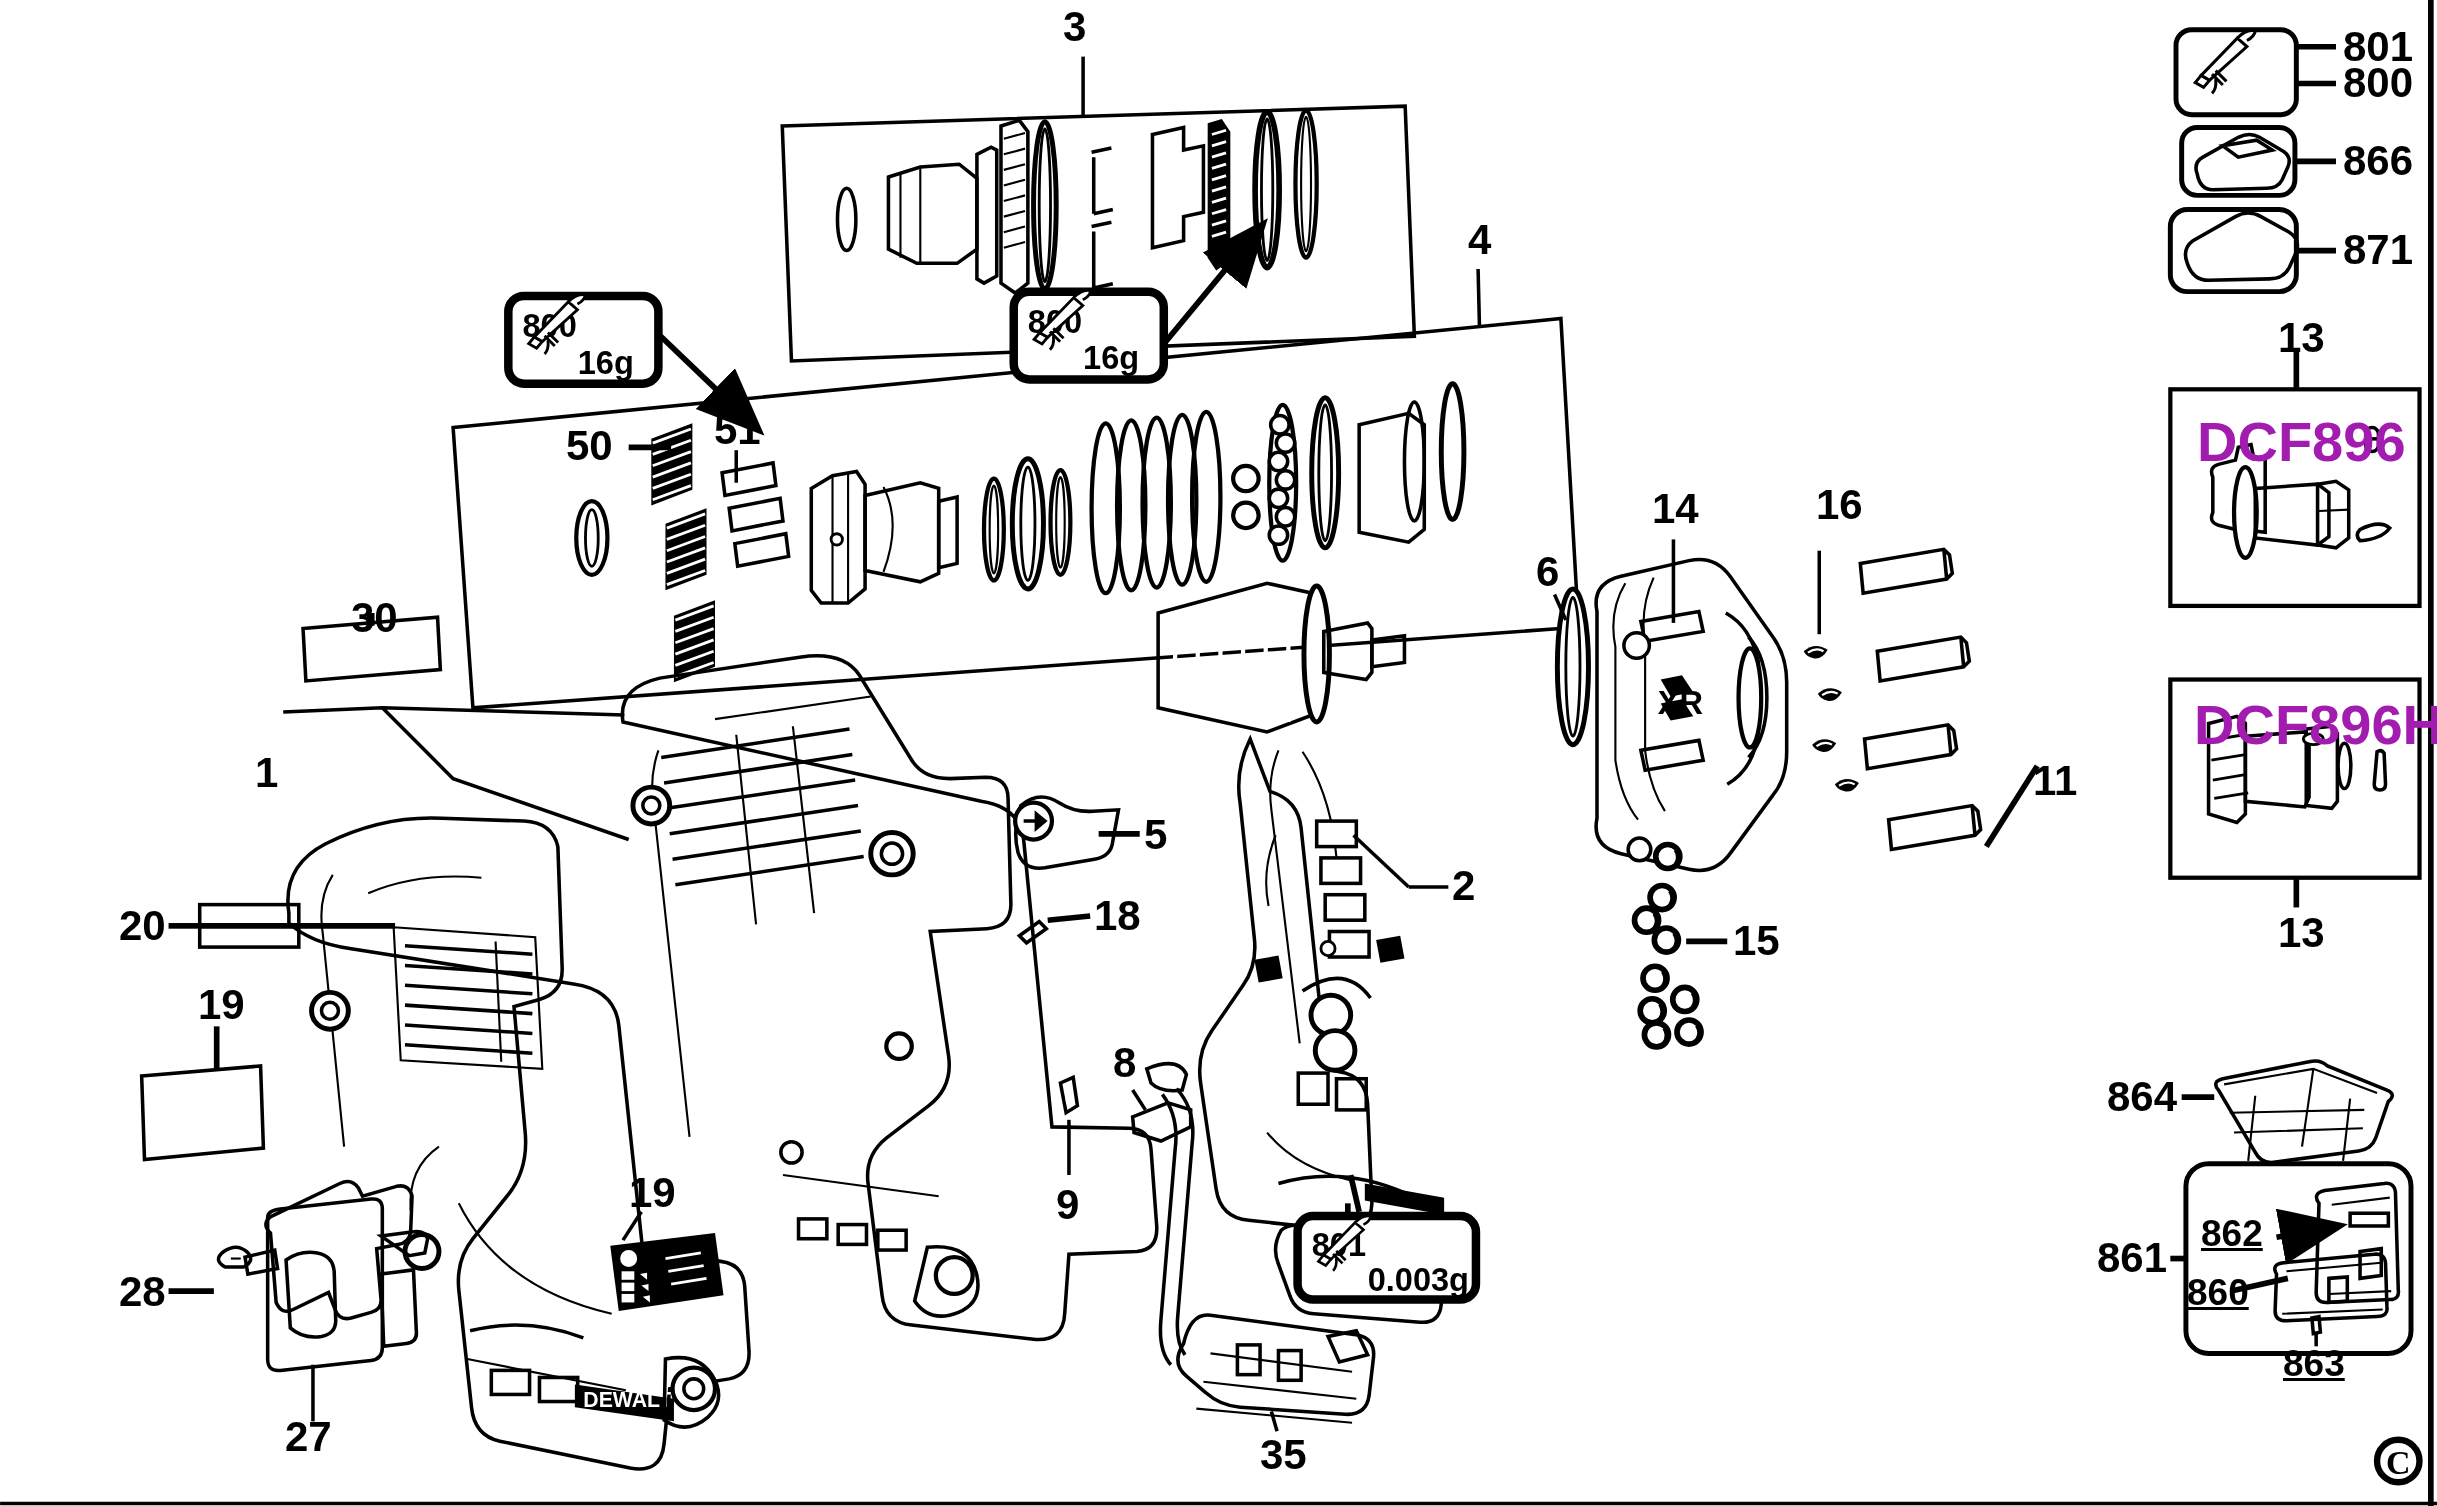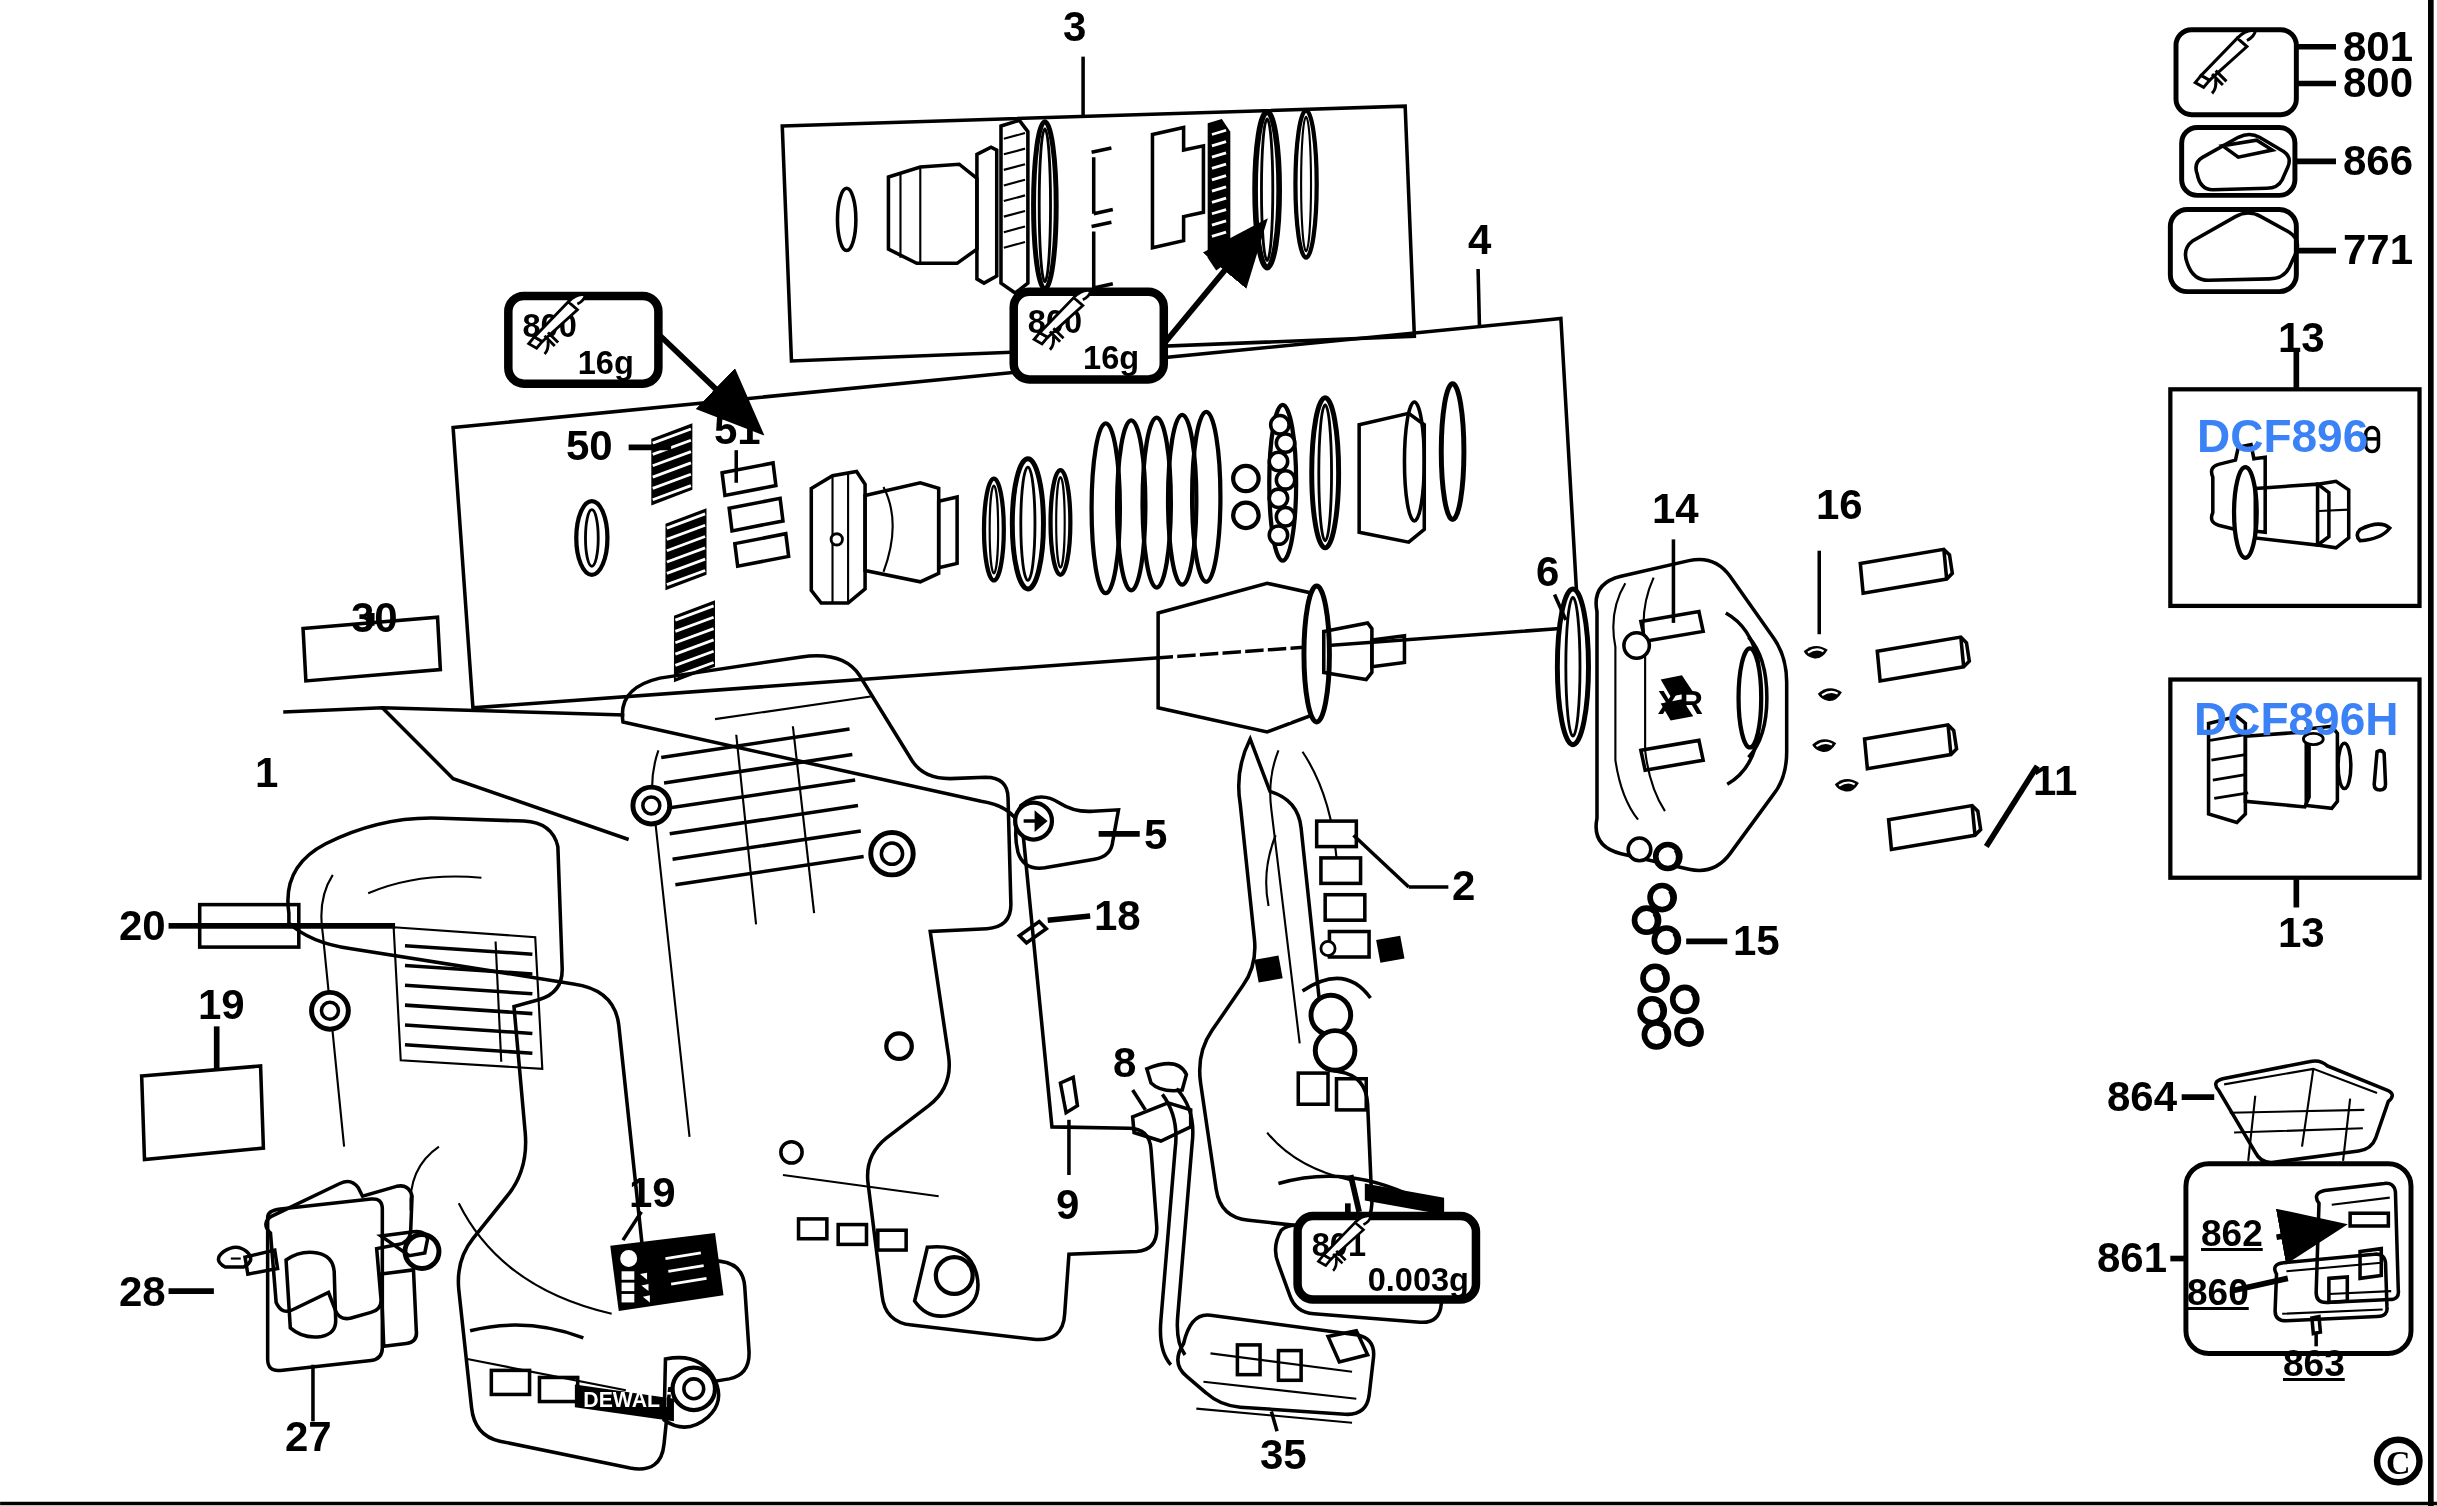--- a/index.html
+++ b/index.html
@@ -2,21 +2,21 @@
 <html style="font-size:11.3px"><head>
 <meta charset="utf-8">
 <style>
   html,body{margin:0;padding:0;background:#fff;}
   body{font-family:"Liberation Sans",sans-serif;}
   #sheet{position:relative;width:2438px;height:1507px;background:#fff;overflow:hidden;}
   .lbl{position:absolute;font-family:"Liberation Sans",sans-serif;font-weight:bold;color:#000;
        line-height:1;white-space:nowrap;}
   .n{font-size:42px;}
   .n-sm{font-size:37px;text-decoration:underline;}
-  .boxtitle{position:absolute;font-weight:bold;font-size:46px;color:#3b82f6;white-space:nowrap;}
+  .boxtitle{position:absolute;font-weight:bold;font-size:56px;color:#a21caf;white-space:nowrap;}
   svg{position:absolute;left:0;top:0;width:2438px;height:1507px;overflow:visible;}
   .ln{stroke:#000;fill:none;}
   .thin{stroke-width:3;}
   .med{stroke-width:5;}
   .thick{stroke-width:8;}
   .rbox{fill:#fff;stroke:#000;stroke-width:7;}
   .pbox{fill:#fff;stroke:#000;stroke-width:6;}
   .gtxt{font-family:"Liberation Sans",sans-serif;font-weight:bold;font-size:46px;fill:#000;}
 </style>
 </head>
@@ -546,21 +546,21 @@
   <div class="lbl n" style="left:1652px;top:488px">14</div>
   <div class="lbl n" style="left:1816px;top:484px">16</div>
   <div class="lbl n" style="left:2033px;top:760px">11</div>
   <div class="lbl n" style="left:1733px;top:920px">15</div>
   <div class="lbl n" style="left:2278px;top:317px">13</div>
   <div class="lbl n" style="left:2278px;top:912px">13</div>
 
   <div class="lbl n" style="left:2343px;top:25.5px">801</div>
   <div class="lbl n" style="left:2343px;top:62px">800</div>
   <div class="lbl n" style="left:2343px;top:140px">866</div>
-  <div class="lbl n" style="left:2343px;top:229px">771</div>
+  <div class="lbl n" style="left:2343px;top:229px">871</div>
   <div class="lbl n" style="left:2107px;top:1076px">864</div>
   <div class="lbl n" style="left:2097px;top:1237px">861</div>
   <div class="lbl n-sm" style="left:2201px;top:1215px">862</div>
   <div class="lbl n-sm" style="left:2187px;top:1274px">860</div>
   <div class="lbl n-sm" style="left:2283px;top:1345px">863</div>
 
   <div class="boxtitle" style="left:2197px;top:409px">DCF896</div>
   <div class="boxtitle" style="left:2194px;top:692px">DCF896H</div>
 
 </div>

